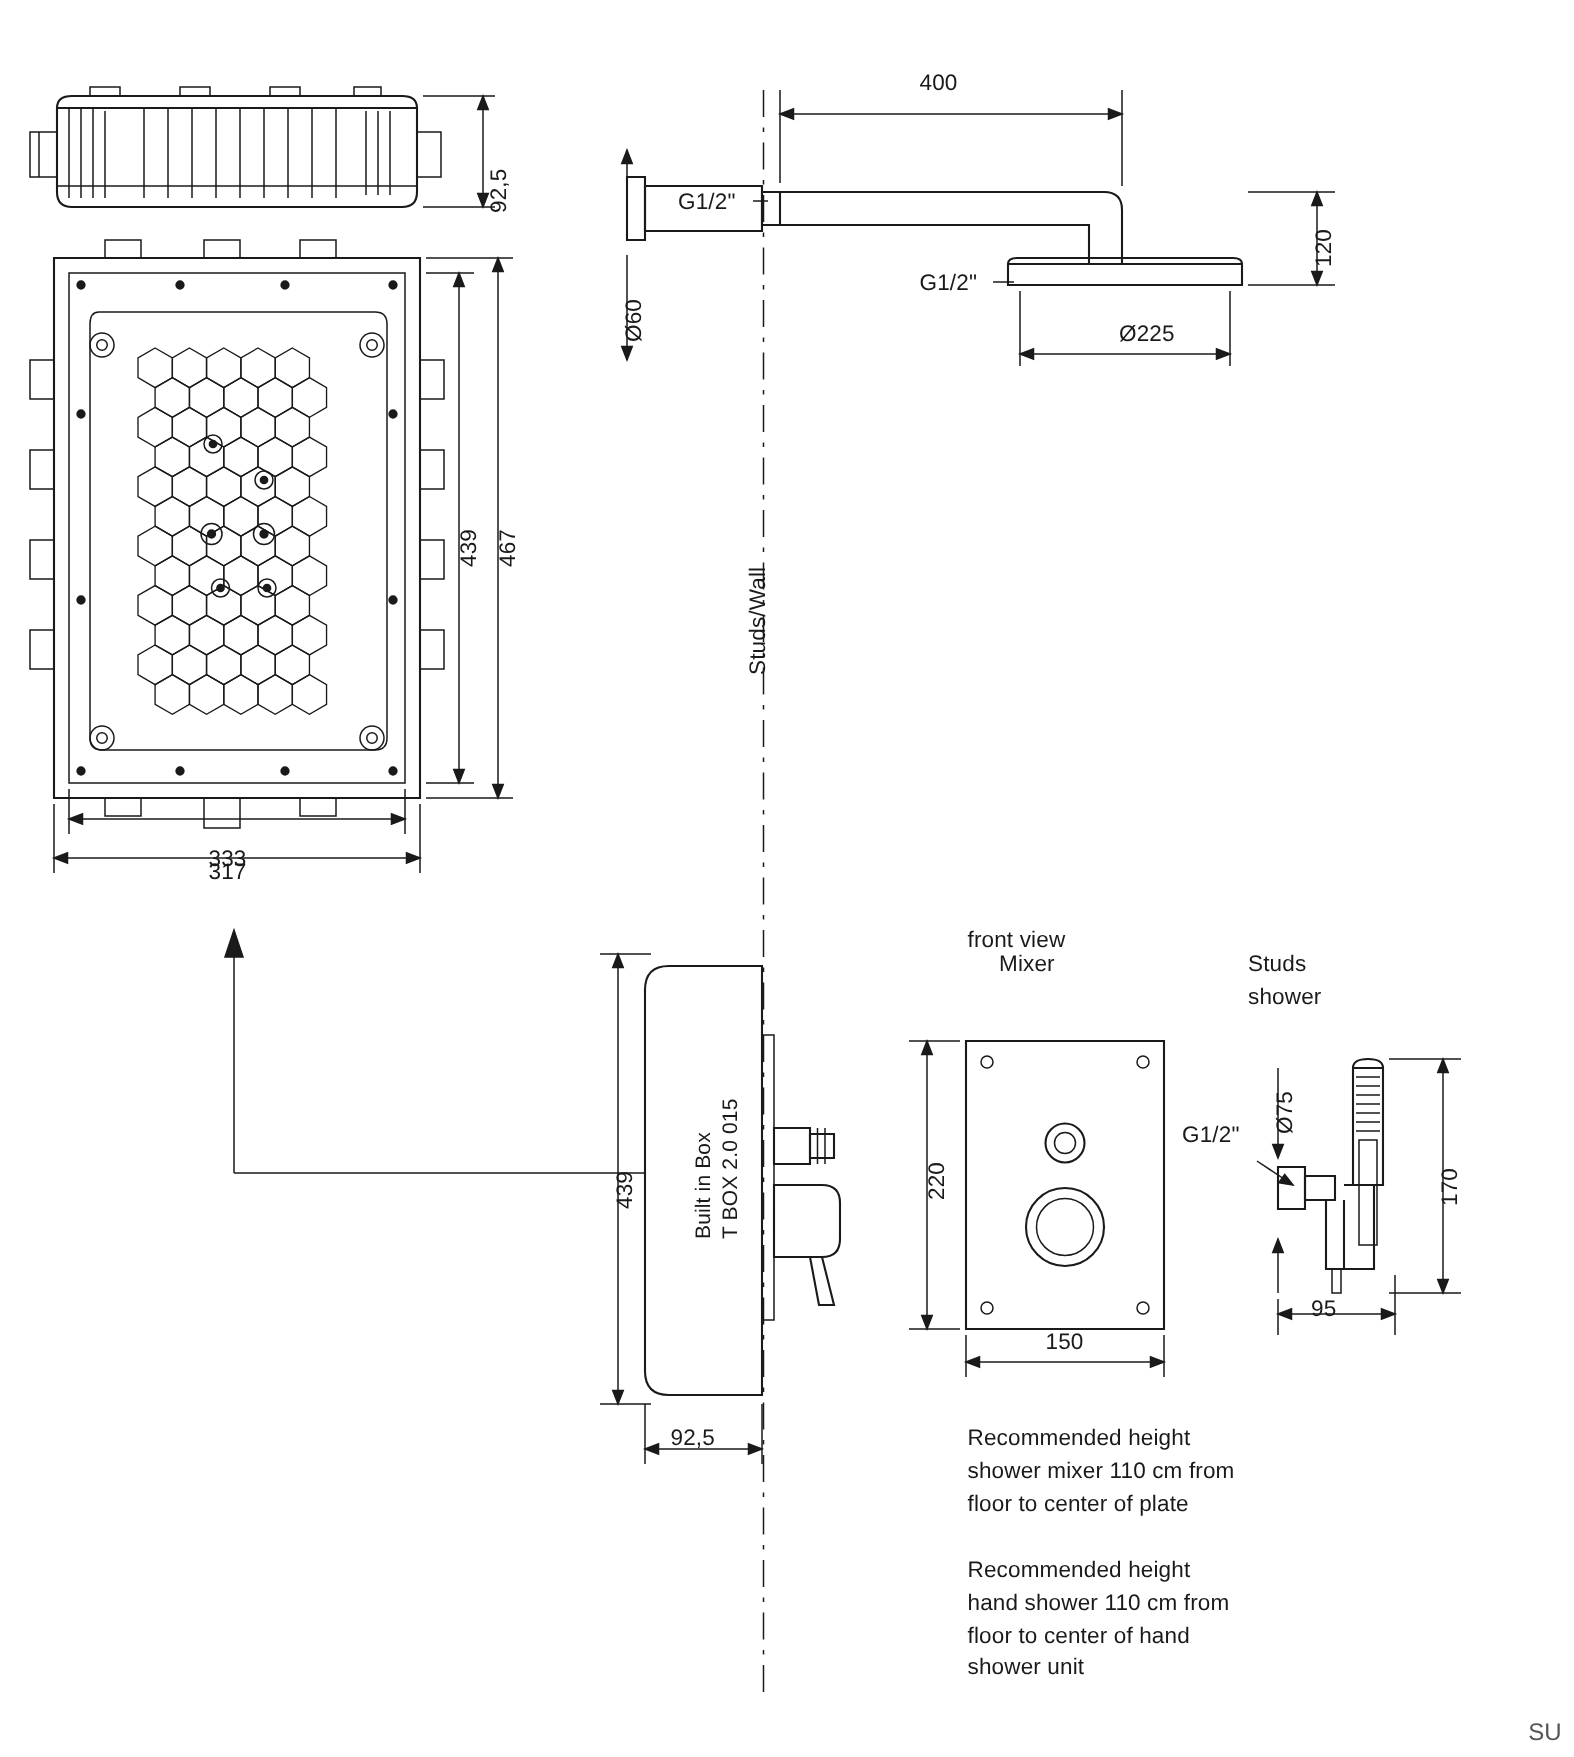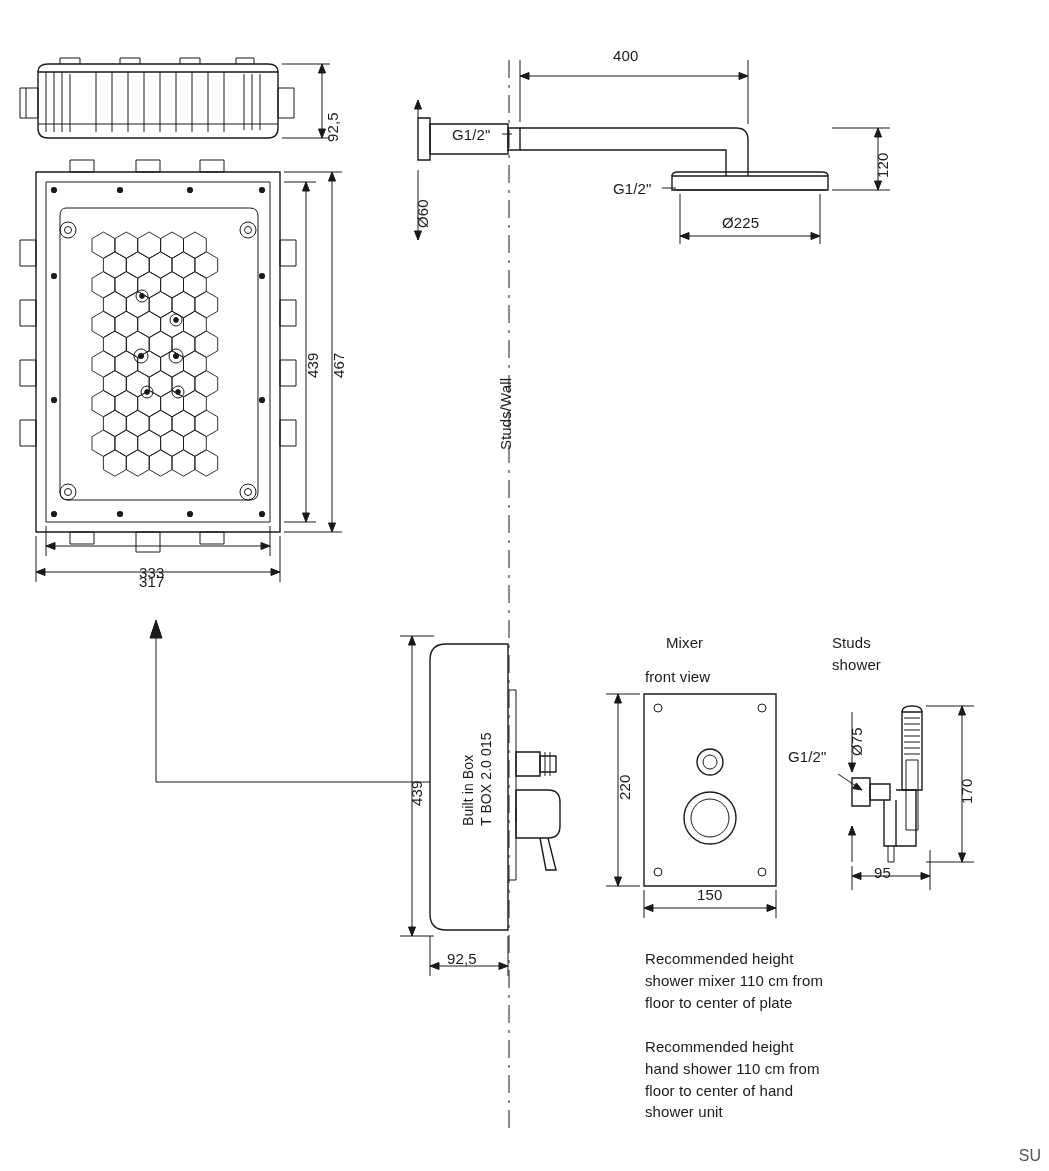--- a/index.html
+++ b/index.html
@@ -330,31 +330,31 @@
   <div class="lbl vert" style="left:328px;top:378px;transform:rotate(-90deg);">467</div>
   <div class="lbl" style="left:139px;top:536px;margin-top:35px;">317</div>
   <div class="lbl" style="left:139px;top:562px;">333</div>
 
   <div class="lbl vert" style="left:495px;top:450px;transform:rotate(-90deg);">Studs/Wall</div>
 
   <div class="lbl" style="left:613px;top:45px;">400</div>
   <div class="lbl" style="left:452px;top:124px;">G1/2"</div>
   <div class="lbl vert" style="left:412px;top:228px;transform:rotate(-90deg);">Ø60</div>
   <div class="lbl" style="left:613px;top:178px;">G1/2"</div>
-  <div class="lbl" style="left:722px;top:212px;">Ø225</div>
+  <div class="lbl" style="left:746px;top:212px;">Ø225</div>
   <div class="lbl vert" style="left:872px;top:178px;transform:rotate(-90deg);">120</div>
 
 
   <div class="lbl vert" style="left:406px;top:806px;transform:rotate(-90deg);">439</div>
   <div class="lbl" style="left:447px;top:948px;">92,5</div>
   <div class="lbl small vert" style="left:458px;top:826px;transform:rotate(-90deg);">Built in Box</div>
   <div class="lbl small vert" style="left:476px;top:826px;transform:rotate(-90deg);">T BOX 2.0 015</div>
 
   <div class="lbl" style="left:666px;top:632px;">Mixer</div>
-  <div class="lbl" style="left:645px;top:666px;">front view</div>
+  <div class="lbl" style="left:645px;top:616px;">front view</div>
   <div class="lbl vert" style="left:614px;top:800px;transform:rotate(-90deg);">220</div>
   <div class="lbl" style="left:697px;top:884px;">150</div>
 
   <div class="lbl" style="left:832px;top:632px;">Studs</div>
   <div class="lbl" style="left:832px;top:654px;">shower</div>
   <div class="lbl vert" style="left:846px;top:756px;transform:rotate(-90deg);">Ø75</div>
   <div class="lbl" style="left:788px;top:746px;">G1/2"</div>
   <div class="lbl vert" style="left:956px;top:804px;transform:rotate(-90deg);">170</div>
   <div class="lbl" style="left:874px;top:862px;">95</div>
 

